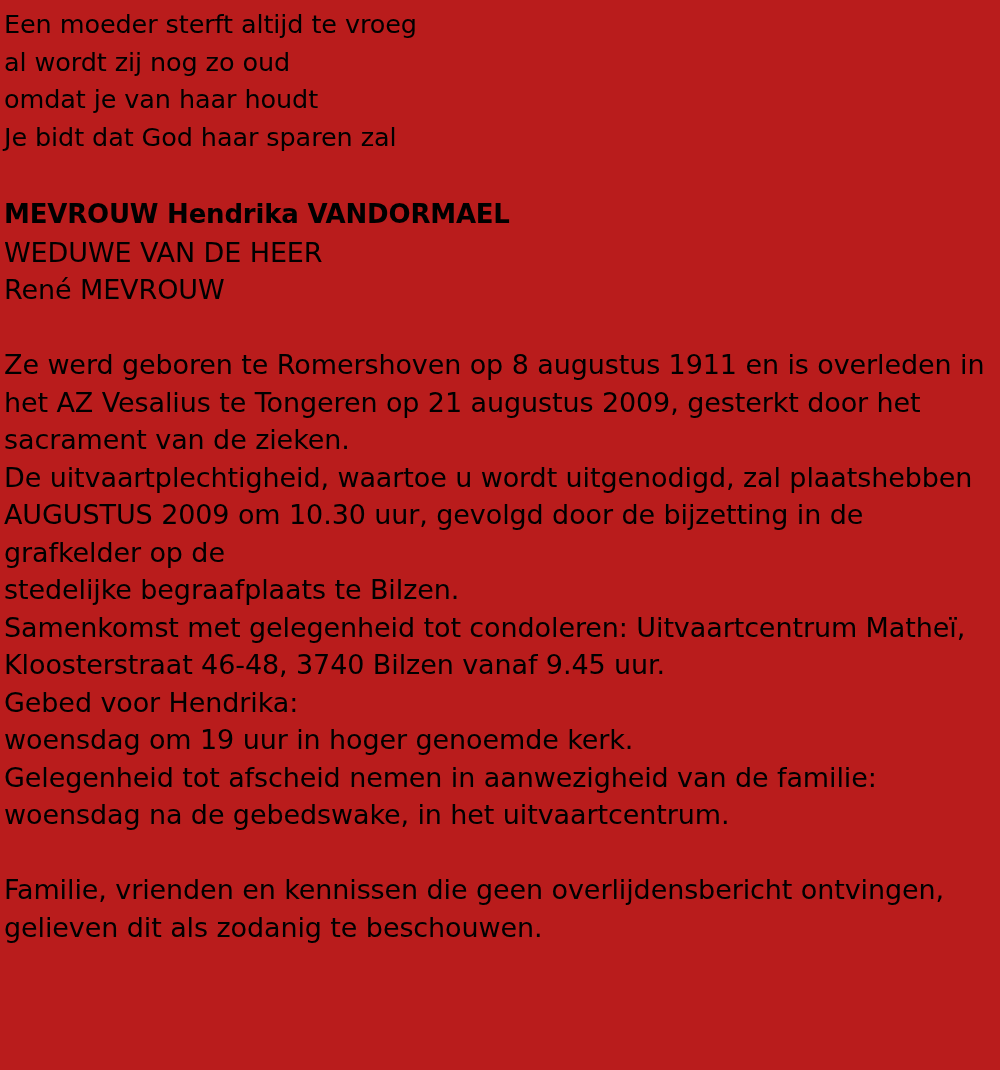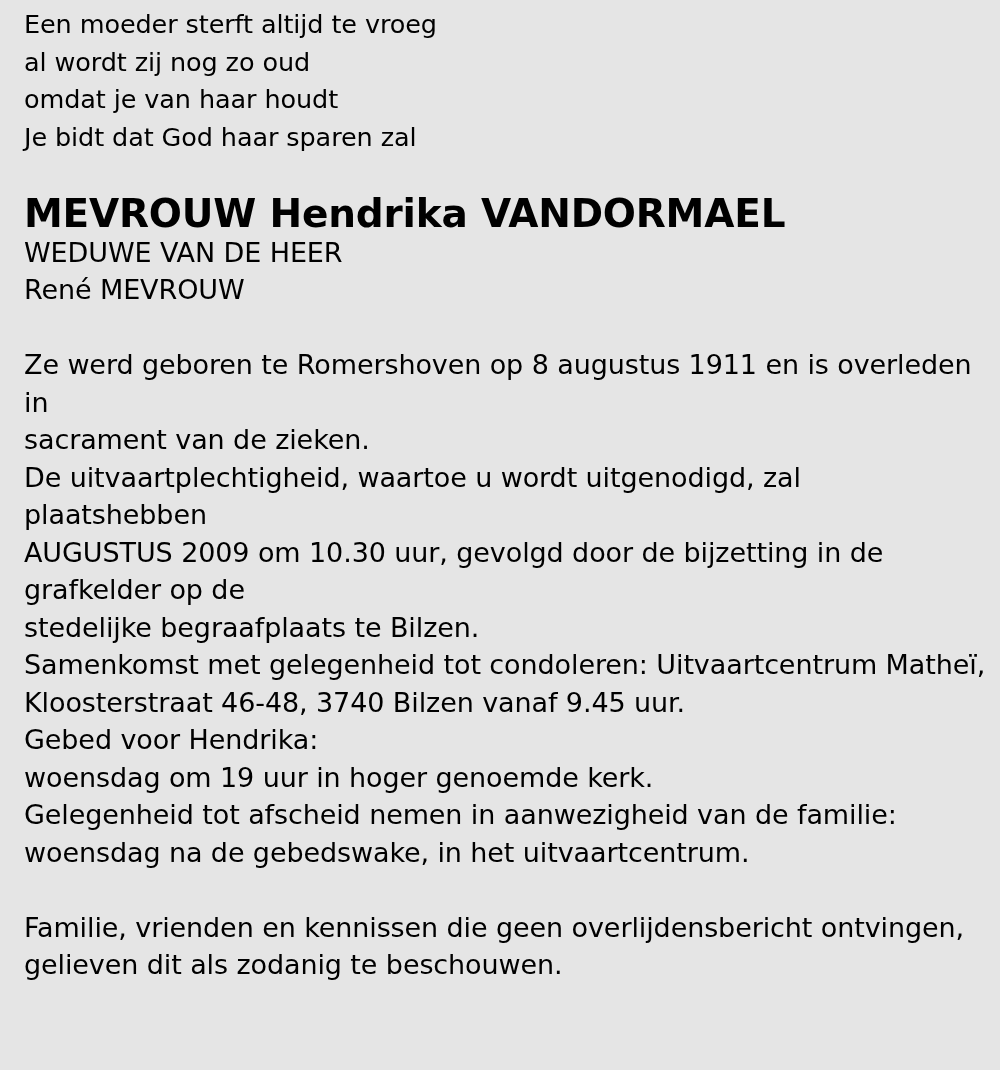--- a/index.html
+++ b/index.html
@@ -12,43 +12,43 @@
     width: 1000px;
     height: 1070px;
     font-family: "DejaVu Sans", "Liberation Sans", sans-serif;
     color: #000000;
     -webkit-font-smoothing: antialiased;
   }
   .page {
     box-sizing: border-box;
     width: 1000px;
     height: 1070px;
-    padding: 6px 12px 0 24px;
-    background: #e5e5e5;
+    padding: 6px 12px 0 4px;
+    background: #b91c1c;
     overflow: hidden;
   }
   .block {
     margin: 0;
     padding: 0;
   }
   .line {
     display: block;
     font-size: 27px;
     line-height: 37.5px;
     letter-spacing: -0.1px;
     white-space: pre-wrap;
     color: #000000;
   }
   .poem .line {
     font-size: 25.5px;
     line-height: 37.5px;
   }
   .deceased-name {
     display: block;
-    font-size: 39px;
+    font-size: 26px;
     line-height: 40px;
     font-weight: bold;
     letter-spacing: -0.2px;
     color: #000000;
     white-space: pre-wrap;
   }
   .spacer-line {
     display: block;
     height: 37.5px;
   }
@@ -70,20 +70,21 @@
   <section class="block">
     <span class="deceased-name">MEVROUW Hendrika VANDORMAEL</span>
     <span class="line">WEDUWE VAN DE HEER</span>
     <span class="line">René MEVROUW</span>
   </section>
 
   <span class="spacer-line"></span>
 
   <section class="block">
     <span class="line">Ze werd geboren te Romershoven op 8 augustus 1911 en is overleden in</span>
+    <span class="line">het AZ Vesalius te Tongeren op 21 augustus 2009, gesterkt door het</span>
     <span class="line">sacrament van de zieken.</span>
     <span class="line">De uitvaartplechtigheid, waartoe u wordt uitgenodigd, zal plaatshebben</span>
     <span class="line">AUGUSTUS 2009 om 10.30 uur, gevolgd door de bijzetting in de</span>
     <span class="line">grafkelder op de</span>
     <span class="line">stedelijke begraafplaats te Bilzen.</span>
     <span class="line">Samenkomst met gelegenheid tot condoleren: Uitvaartcentrum Matheï,</span>
     <span class="line">Kloosterstraat 46-48, 3740 Bilzen vanaf 9.45 uur.</span>
     <span class="line">Gebed voor Hendrika:</span>
     <span class="line">woensdag om 19 uur in hoger genoemde kerk.</span>
     <span class="line">Gelegenheid tot afscheid nemen in aanwezigheid van de familie:</span>

